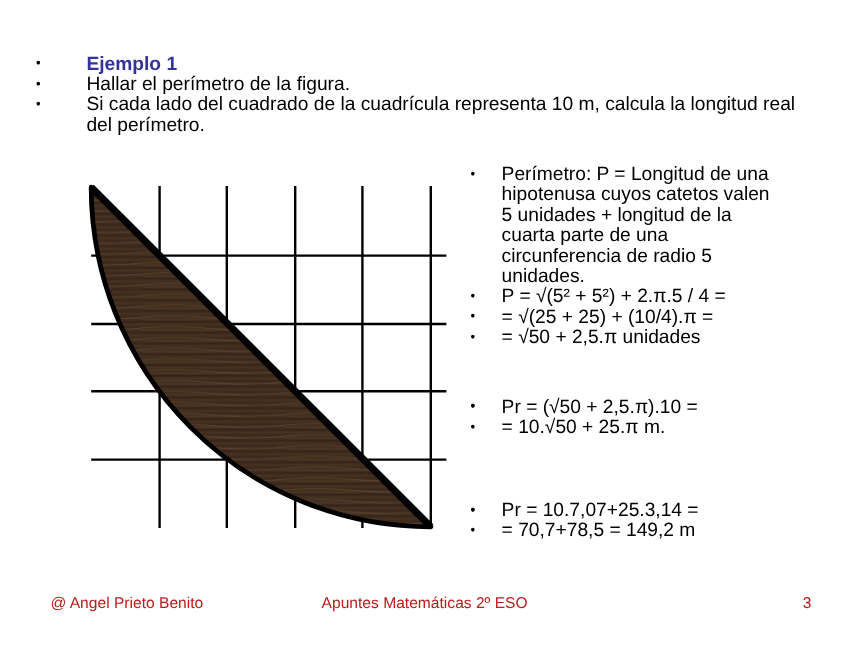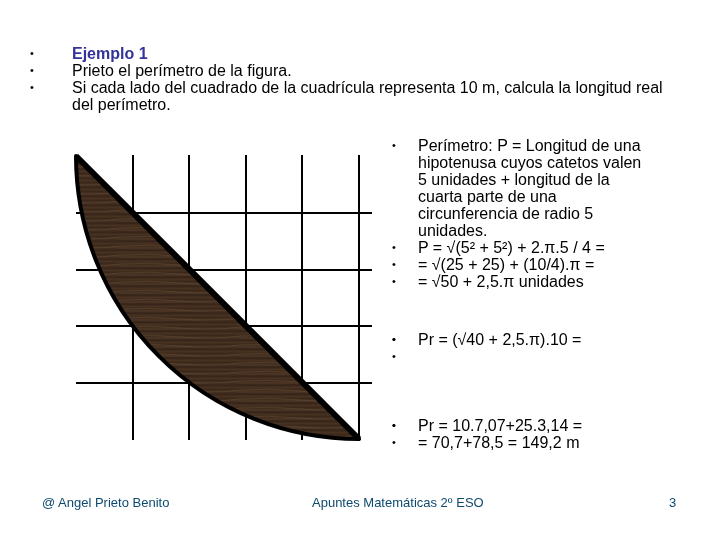--- a/index.html
+++ b/index.html
@@ -8,29 +8,29 @@
   .blist { position:absolute; margin:0; padding:0; list-style:none; }
   .blist li { position:relative; padding-left:0; }
   .bullet { position:absolute; font-size:11px; }
   .top { left:30px; top:45px; width:640px; font-size:16px; line-height:17px; }
   .top li { padding-left:42px; }
   .top .bullet { left:0; top:0; }
   .ej { color:#333399; font-weight:bold; }
   .right { left:392px; width:260px; font-size:16px; line-height:17px; }
   .right li { padding-left:26px; }
   .right .bullet { left:0; top:0; }
-  .footer { position:absolute; top:495px; font-size:13px; color:#0c4a6e; }
+  .footer { position:absolute; top:495px; font-size:13px; color:#b91c1c; }
   svg { position:absolute; left:0; top:0; }
 </style>
 </head>
 <body>
 
 <ul class="blist top">
   <li><span class="bullet">•</span><span class="ej">Ejemplo 1</span></li>
-  <li><span class="bullet">•</span><span>Prieto el perímetro de la figura.</span></li>
+  <li><span class="bullet">•</span><span>Hallar el perímetro de la figura.</span></li>
   <li><span class="bullet">•</span><span>Si cada lado del cuadrado de la cuadrícula representa  10 m, calcula la longitud real del perímetro.</span></li>
 </ul>
 
 <svg width="720" height="540">
   <defs>
     <linearGradient id="wood" x1="0" y1="0" x2="0" y2="1">
       <stop offset="0" stop-color="#4a3422"></stop>
       <stop offset="0.3" stop-color="#3a271a"></stop>
       <stop offset="0.55" stop-color="#4d3726"></stop>
       <stop offset="0.8" stop-color="#36241a"></stop>
@@ -59,25 +59,25 @@
 
 <ul class="blist right" style="top:137px;">
   <li><span class="bullet">•</span><span>Perímetro:  P = Longitud de una hipotenusa cuyos catetos valen 5 unidades + longitud de la cuarta parte de una circunferencia de radio 5 unidades.</span></li>
   <li><span class="bullet">•</span><span>P = √(5² + 5²) + 2.π.5 / 4 =</span></li>
   <li><span class="bullet">•</span><span>= √(25 + 25) + (10/4).π =</span></li>
   <li><span class="bullet">•</span><span>= √50 + 2,5.π  unidades</span></li>
 </ul>
 
 <ul class="blist right" style="top:331px;">
   <li><span class="bullet">•</span></li>
-  <li><span class="bullet">•</span><span>Pr = (√40 + 2,5.π).10 =</span></li>
-  <li><span class="bullet">•</span></li>
+  <li><span class="bullet">•</span><span>Pr = (√50 + 2,5.π).10 =</span></li>
+  <li><span class="bullet">•</span><span>= 10.√50 + 25.π  m.</span></li>
 </ul>
 
 <ul class="blist right" style="top:417px;">
   <li><span class="bullet">•</span></li>
   <li><span class="bullet">•</span><span>Pr = 10.7,07+25.3,14 =</span></li>
   <li><span class="bullet">•</span><span>= 70,7+78,5 = 149,2 m</span></li>
 </ul>
 
 <div class="footer" style="left:42px;">@  Angel Prieto Benito</div>
-<div class="footer" style="left:268px;margin-left:44px;">Apuntes Matemáticas 2º ESO</div>
+<div class="footer" style="left:268px;">Apuntes Matemáticas 2º ESO</div>
 <div class="footer" style="left:669px;">3</div>
 
 </body></html>

